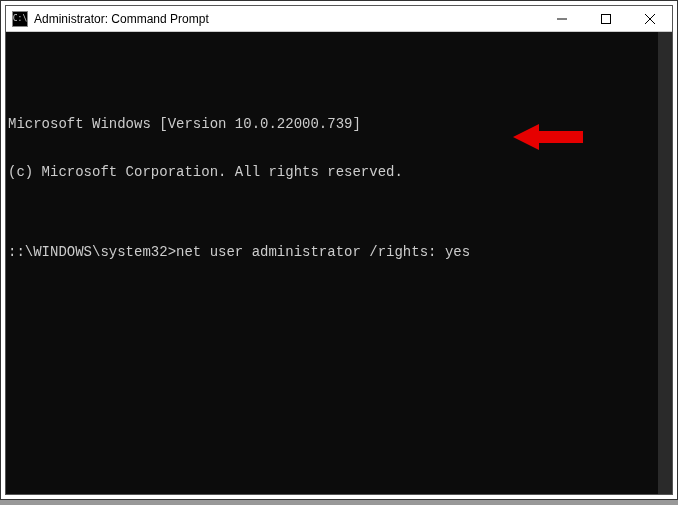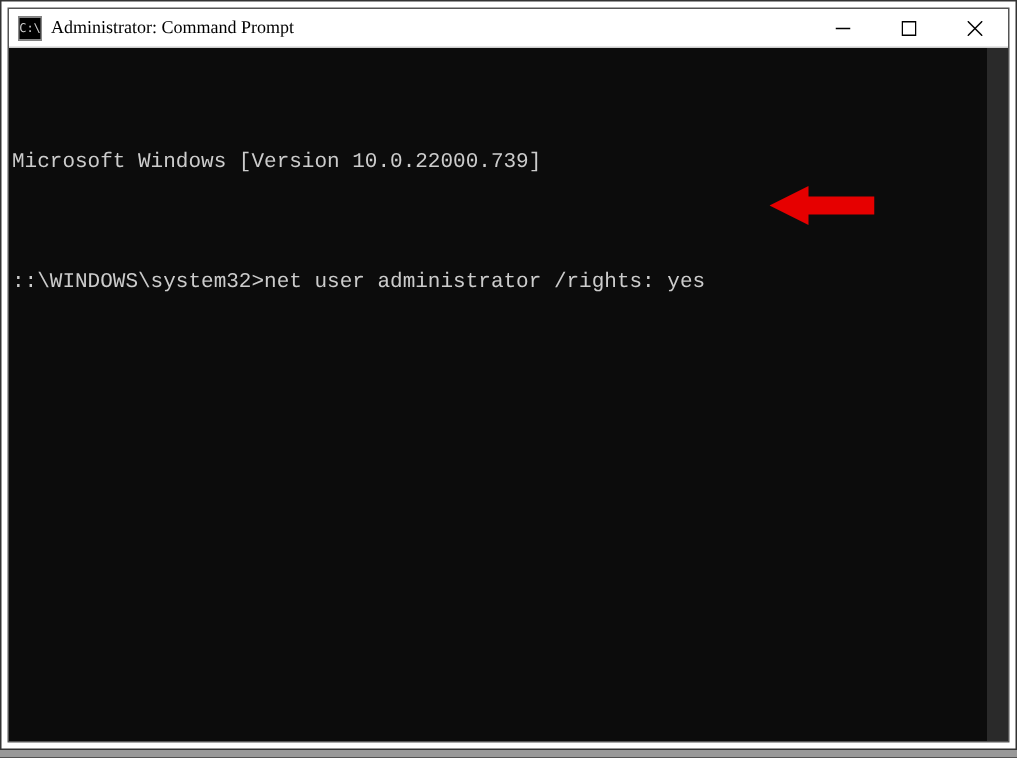--- a/index.html
+++ b/index.html
@@ -51,21 +51,21 @@
       border: 1px solid #888;
       position: relative;
       display: inline-flex;
       align-items: center;
       justify-content: center;
       font-size: 8px;
       color: #ccc;
       font-family: Consolas, monospace;
     }
     .title-text {
-      font-family: Liberation Serif, serif;
+      font-family: Liberation Sans, sans-serif;
       font-size: 12px;
       color: #000;
       flex: 1;
     }
     .win-controls {
       display: flex;
       height: 100%;
     }
     .win-btn {
       width: 44px;
@@ -80,21 +80,21 @@
     .win-btn svg {
       width: 10px;
       height: 10px;
     }
     .terminal {
       flex: 1;
       background: #0c0c0c;
       color: #ccc;
       font-size: 14px;
       line-height: 16px;
-      padding: 4px 0 2px 2px;
+      padding: 20px 0 2px 2px;
       position: relative;
       overflow: hidden;
       white-space: pre;
     }
     .terminal-content {
       position: relative;
     }
     .scrollbar {
       position: absolute;
       right: 0;
@@ -138,20 +138,21 @@
           <svg viewBox="0 0 10 10">
               <line x1="0" y1="0" x2="10" y2="10" stroke="#000" stroke-width="1"></line>
               <line x1="10" y1="0" x2="0" y2="10" stroke="#000" stroke-width="1"></line>
             </svg>
         </div>
       </div>
     </div>
     <div class="terminal">
       <div class="terminal-content">
         <span class="terminal-line">Microsoft Windows [Version 10.0.22000.739]</span>
+        <span class="terminal-line">(c) Microsoft Corporation. All rights reserved.</span>
         <span class="terminal-line"></span>
         <span class="terminal-line"><span>::\WINDOWS\system32&gt;</span><span>net user administrator /rights: yes</span></span>
       </div>
       <div class="scrollbar"></div>
       <div class="arrow">
         <svg width="70" height="30" viewBox="0 0 70 30">
           <polygon points="0,15 26,2 26,9 70,9 70,21 26,21 26,28" fill="#e60000"></polygon>
         </svg>
       </div>
     </div>

